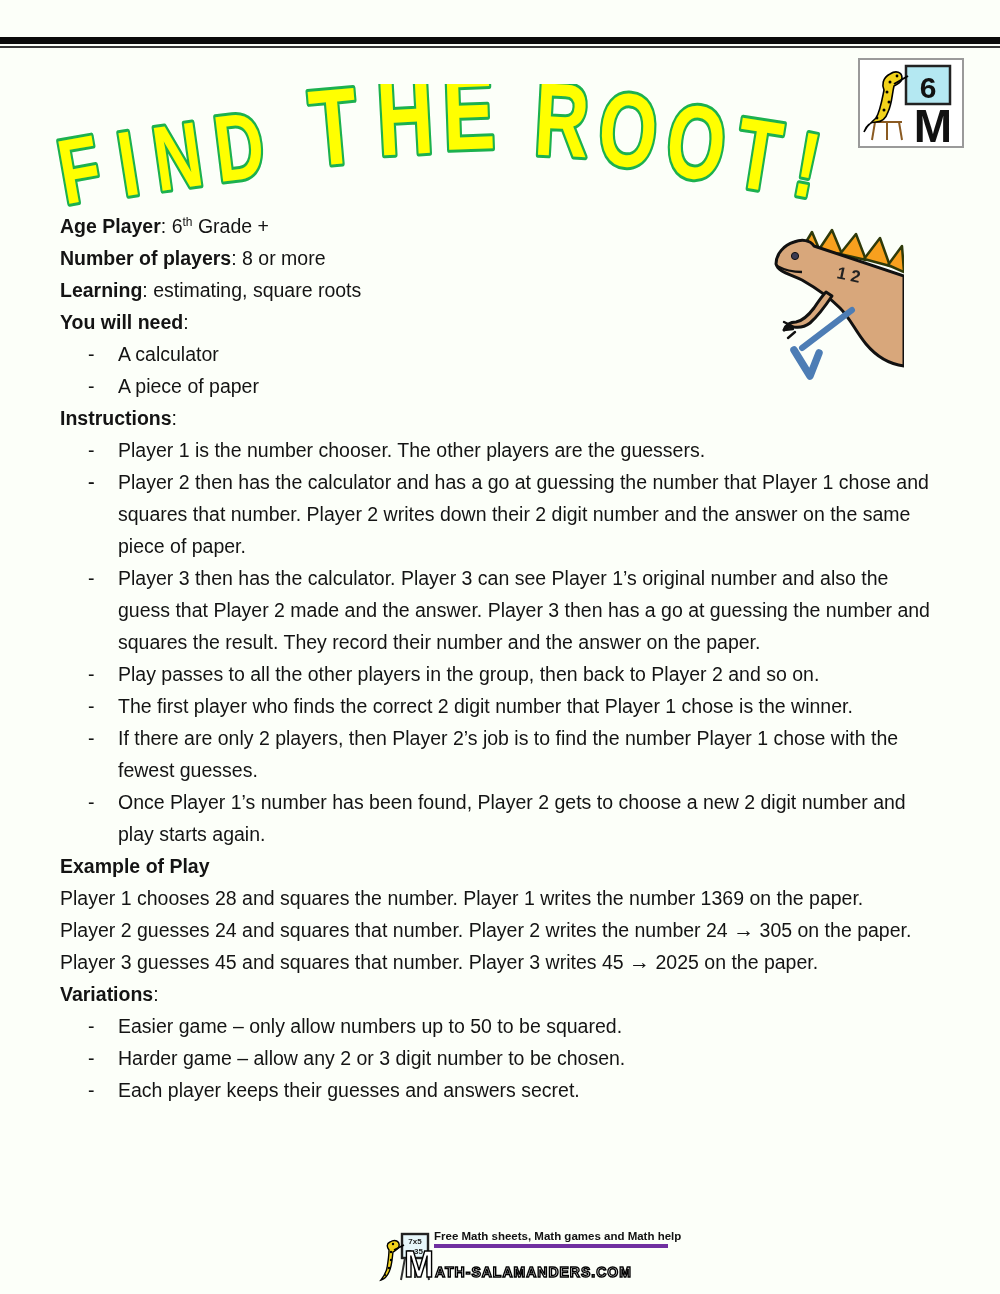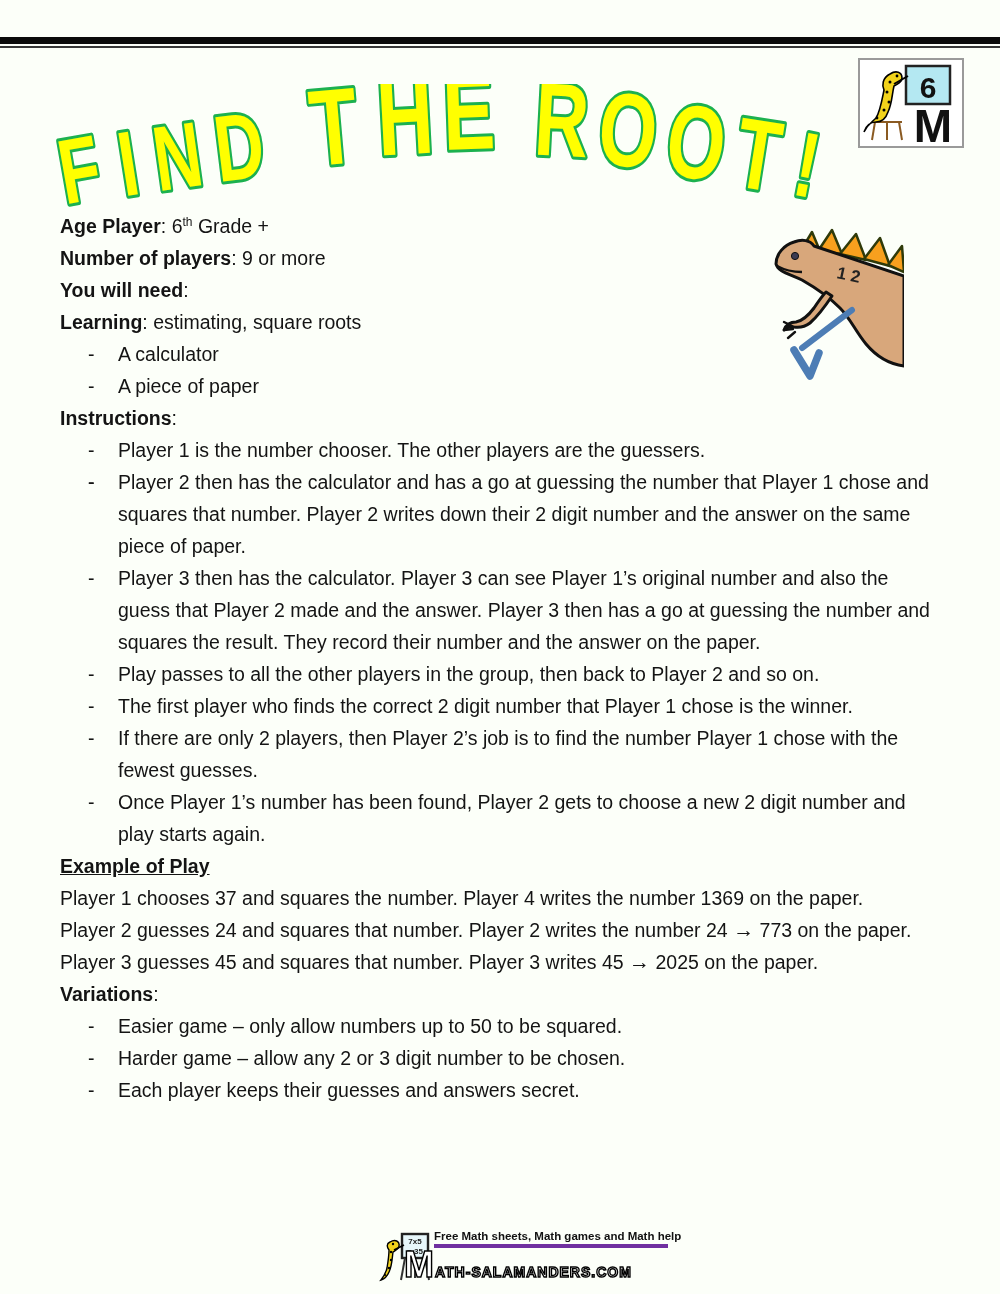--- a/index.html
+++ b/index.html
@@ -39,21 +39,21 @@
   
   .lizard{position:absolute;left:772px;top:226px;width:132px;height:172px;}
 
   
   .content{position:absolute;left:60px;top:210px;width:884px;}
   .line{font-size:19.5px;line-height:32px;}
   .lbl{font-weight:700;}
   .sup{font-size:12px;vertical-align:super;line-height:0;margin-top:20px;}
   .b{position:relative;padding-left:58px;}
   .b .dash{position:absolute;left:28px;}
-  .ex-head{font-weight:700;text-decoration:underline;}
+  .ex-head{font-weight:700;}
   .para{max-width:860px;}
   .arrow{font-weight:700;font-size:21px;}
 
   
   .footer{position:absolute;left:378px;top:1230px;display:flex;align-items:flex-start;}
   .f-icon{width:52px;height:52px;flex:0 0 auto;margin-top:2px;}
   .f-col{display:flex;flex-direction:column;}
   .f-tagline{font-size:11.5px;font-weight:700;color:#111;white-space:nowrap;padding-left:4px;}
   .f-rule{height:4px;background:var(--accent-purple);width:234px;margin:2px 0 0 4px;}
   .f-site{white-space:nowrap;margin-left:-26px;margin-top:-4px;
@@ -147,44 +147,44 @@
       <line x1="21" y1="103" x2="12" y2="104"></line>
       <line x1="23" y1="106" x2="16" y2="112"></line>
     </g>
   </svg>
 </div>
 
 <div class="content">
 
   <div class="line"><span class="lbl">Age Player</span><span>: 6</span><span class="sup">th</span><span> Grade +</span></div>
 
-  <div class="line"><span class="lbl">Number of players</span><span>: 9 or more</span></div>
+  <div class="line"><span class="lbl">Number of players</span><span>: 8 or more</span></div>
+
+  <div class="line"><span class="lbl">Learning</span><span>: estimating, square roots</span></div>
 
   <div class="line"><span class="lbl">You will need</span><span>:</span></div>
-
-  <div class="line"><span class="lbl">Learning</span><span>: estimating, square roots</span></div>
 
   <div class="line b"><span class="dash">-</span><span>A calculator</span></div>
   <div class="line b"><span class="dash">-</span><span>A piece of paper</span></div>
 
   <div class="line"><span class="lbl">Instructions</span><span>:</span></div>
 
   <div class="line b"><span class="dash">-</span><span>Player 1 is the number chooser. The other players are the guessers.</span></div>
   <div class="line b"><span class="dash">-</span></div>
   <div class="line b"><span class="dash">-</span><span>Player 2 then has the calculator and has a go at guessing the number that Player 1 chose and squares that number. Player 2 writes down their 2 digit number and the answer on the same piece of paper.</span></div>
   <div class="line b"><span class="dash">-</span><span>Player 3 then has the calculator. Player 3 can see Player 1’s original number and also the guess that Player 2 made and the answer. Player 3 then has a go at guessing the number and squares the result. They record their number and the answer on the paper.</span></div>
   <div class="line b"><span class="dash">-</span><span>Play passes to all the other players in the group, then back to Player 2 and so on.</span></div>
   <div class="line b"><span class="dash">-</span><span>The first player who finds the correct 2 digit number that Player 1 chose is the winner.</span></div>
   <div class="line b"><span class="dash">-</span><span>If there are only 2 players, then Player 2’s job is to find the number Player 1 chose with the fewest guesses.</span></div>
   <div class="line b"><span class="dash">-</span><span>Once Player 1’s number has been found, Player 2 gets to choose a new 2 digit number and play starts again.</span></div>
 
   <div class="line ex-head">Example of Play</div>
 
-  <div class="line para"><span>Player 1 chooses 37 and squares the number. Player 4 writes the number 1369 on the paper.</span><span class="arrow"></span><span></span></div>
-  <div class="line para"><span>Player 2 guesses 24 and squares that number. Player 2 writes the number 24 </span><span class="arrow">→</span><span> 773 on the paper.</span></div>
+  <div class="line para"><span>Player 1 chooses 28 and squares the number. Player 1 writes the number 1369 on the paper.</span><span class="arrow"></span><span></span></div>
+  <div class="line para"><span>Player 2 guesses 24 and squares that number. Player 2 writes the number 24 </span><span class="arrow">→</span><span> 305 on the paper.</span></div>
   <div class="line para"><span>Player 3 guesses 45 and squares that number. Player 3 writes 45 </span><span class="arrow">→</span><span> 2025 on the paper.</span></div>
 
   <div class="line"><span class="lbl">Variations</span><span>:</span></div>
 
   <div class="line b"><span class="dash">-</span><span>Easier game – only allow numbers up to 50 to be squared.</span></div>
   <div class="line b"><span class="dash">-</span><span>Harder game – allow any 2 or 3 digit number to be chosen.</span></div>
   <div class="line b"><span class="dash">-</span><span>Each player keeps their guesses and answers secret.</span></div>
 
 </div>
 

